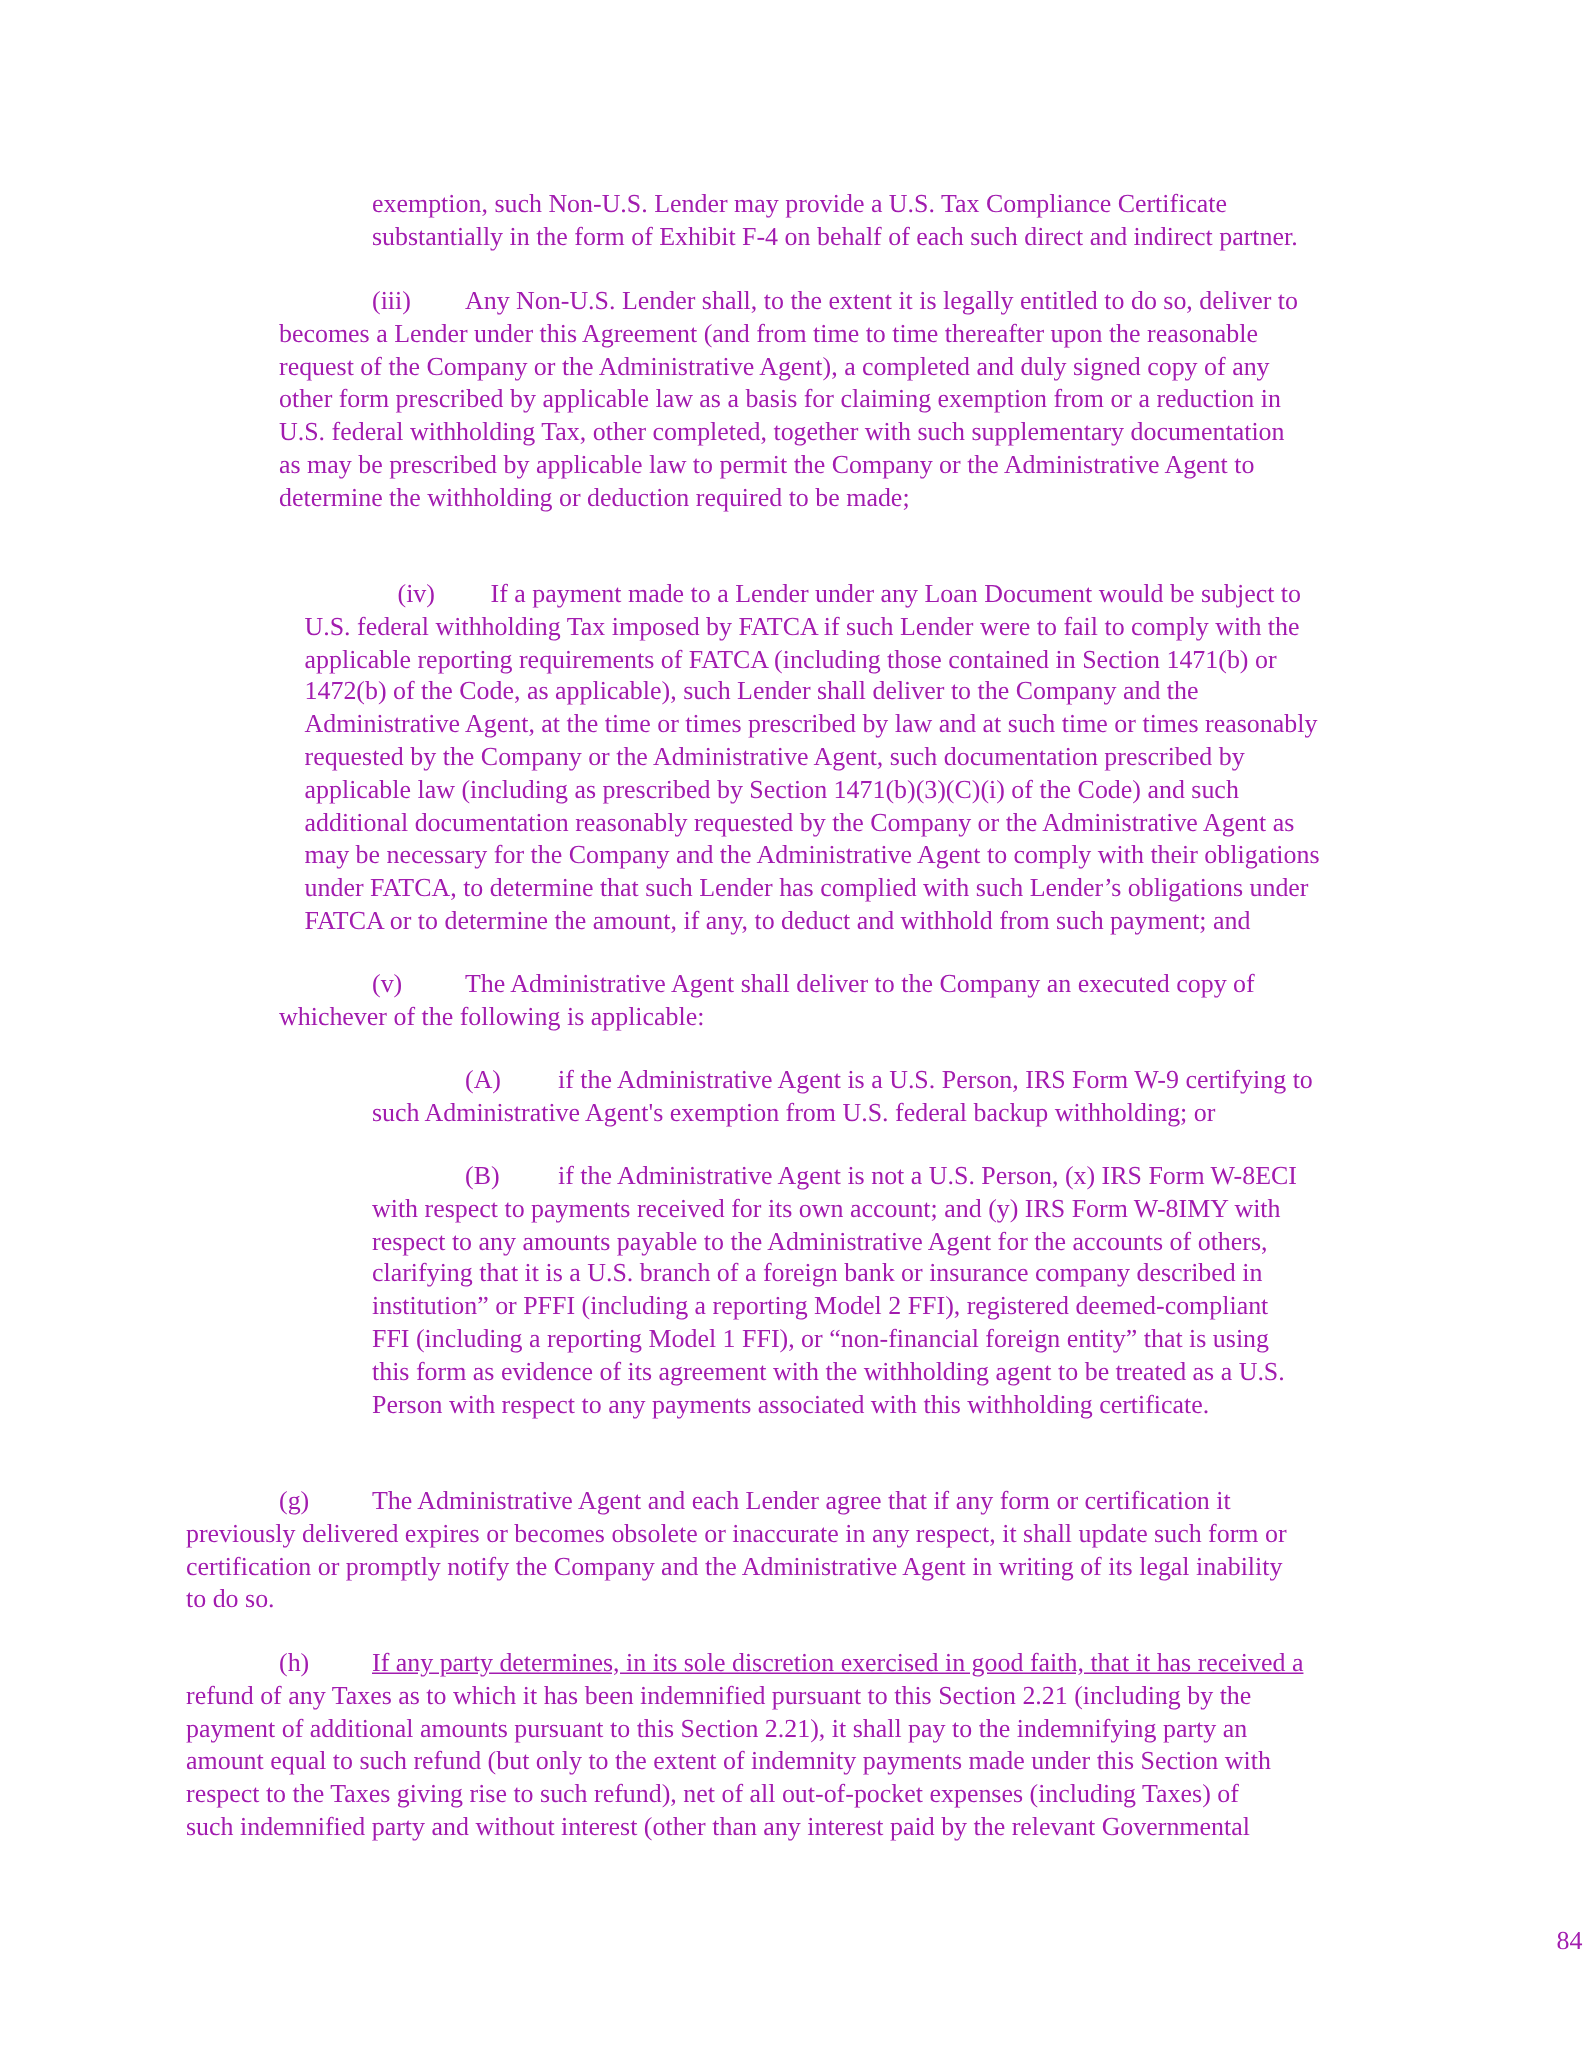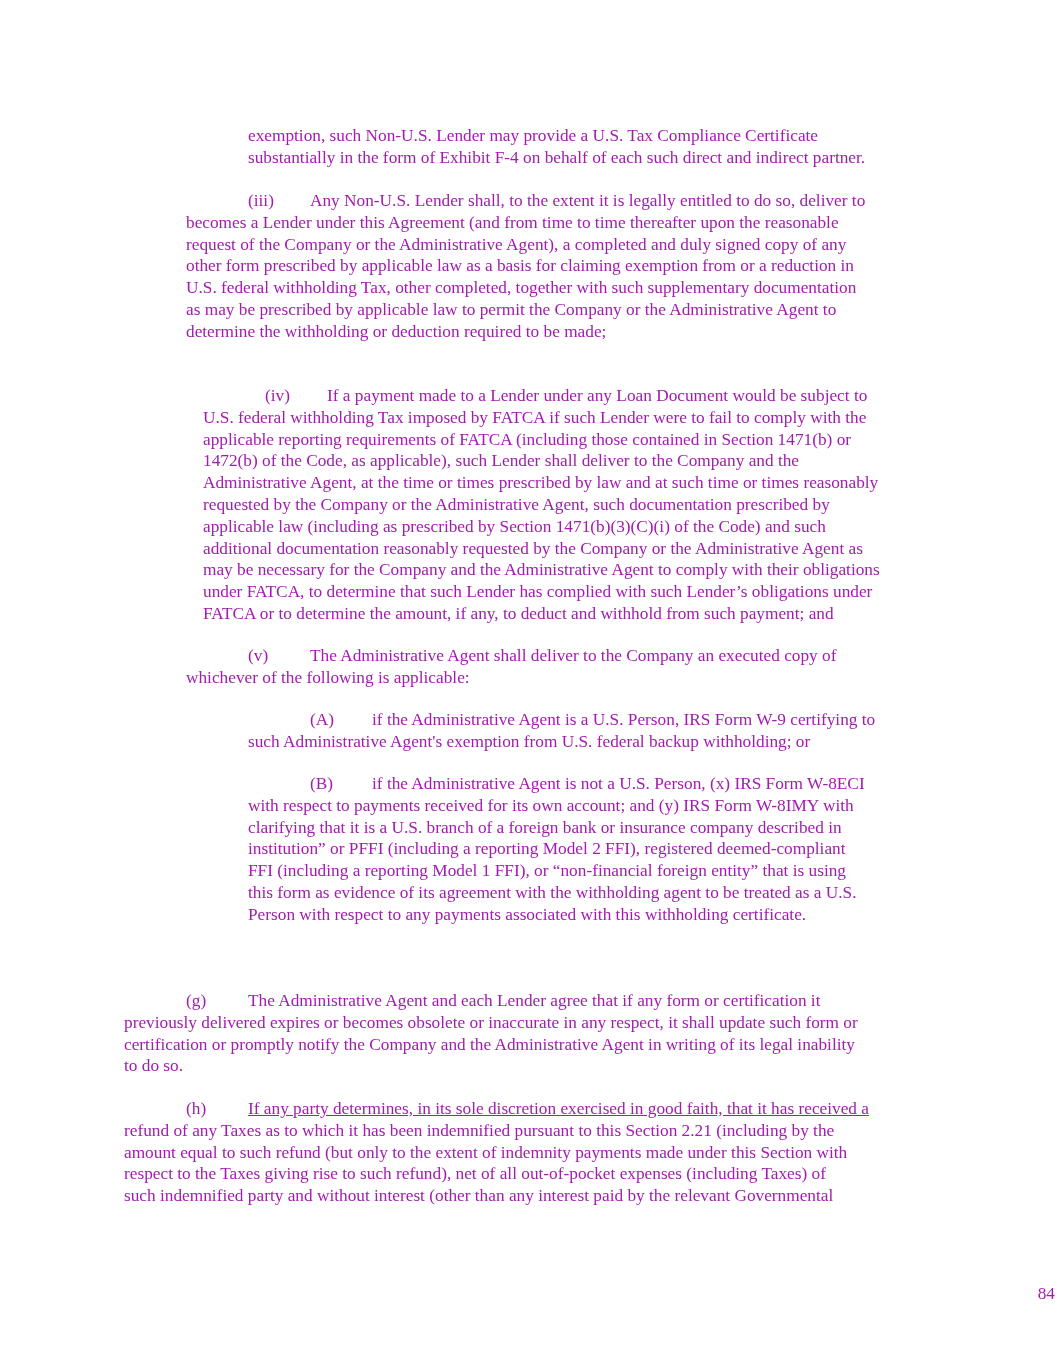--- a/index.html
+++ b/index.html
@@ -54,36 +54,38 @@
   </div>
 
   <div class="para" style="left:248px; top:709px;">
     <span class="line" style="padding-left:62px;"><span class="lbl">(A)</span><span>if the Administrative Agent is a U.S. Person, IRS Form W-9 certifying to</span></span>
     <span class="line">such Administrative Agent's exemption from U.S. federal backup withholding; or</span>
   </div>
 
   <div class="para" style="left:248px; top:773px;">
     <span class="line" style="padding-left:62px;"><span class="lbl">(B)</span><span>if the Administrative Agent is not a U.S. Person, (x) IRS Form W-8ECI</span></span>
     <span class="line">with respect to payments received for its own account; and (y) IRS Form W-8IMY with</span>
+    <span class="line">respect to any amounts payable to the Administrative Agent for the accounts of others,</span>
     <span class="line">clarifying that it is a U.S. branch of a foreign bank or insurance company described in</span>
     <span class="line">institution” or PFFI (including a reporting Model 2 FFI), registered deemed-compliant</span>
     <span class="line">FFI (including a reporting Model 1 FFI), or “non-financial foreign entity” that is using</span>
     <span class="line">this form as evidence of its agreement with the withholding agent to be treated as a U.S.</span>
     <span class="line">Person with respect to any payments associated with this withholding certificate.</span>
   </div>
 
   <div class="para" style="left:124px; top:990px;">
     <span class="line" style="padding-left:62px;"><span class="lbl">(g)</span><span>The Administrative Agent and each Lender agree that if any form or certification it</span></span>
     <span class="line">previously delivered expires or becomes obsolete or inaccurate in any respect, it shall update such form or</span>
     <span class="line">certification or promptly notify the Company and the Administrative Agent in writing of its legal inability</span>
     <span class="line">to do so.</span>
   </div>
 
   <div class="para" style="left:124px; top:1098px;">
     <span class="line" style="padding-left:62px;text-decoration:underline;"><span class="lbl">(h)</span><span>If any party determines, in its sole discretion exercised in good faith, that it has received a</span></span>
     <span class="line">refund of any Taxes as to which it has been indemnified pursuant to this Section 2.21 (including by the</span>
+    <span class="line">payment of additional amounts pursuant to this Section 2.21), it shall pay to the indemnifying party an</span>
     <span class="line">amount equal to such refund (but only to the extent of indemnity payments made under this Section with</span>
     <span class="line">respect to the Taxes giving rise to such refund), net of all out-of-pocket expenses (including Taxes) of</span>
     <span class="line">such indemnified party and without interest (other than any interest paid by the relevant Governmental</span>
   </div>
 
   <div class="page-number">84</div>
 </div>
 
 </body></html>

